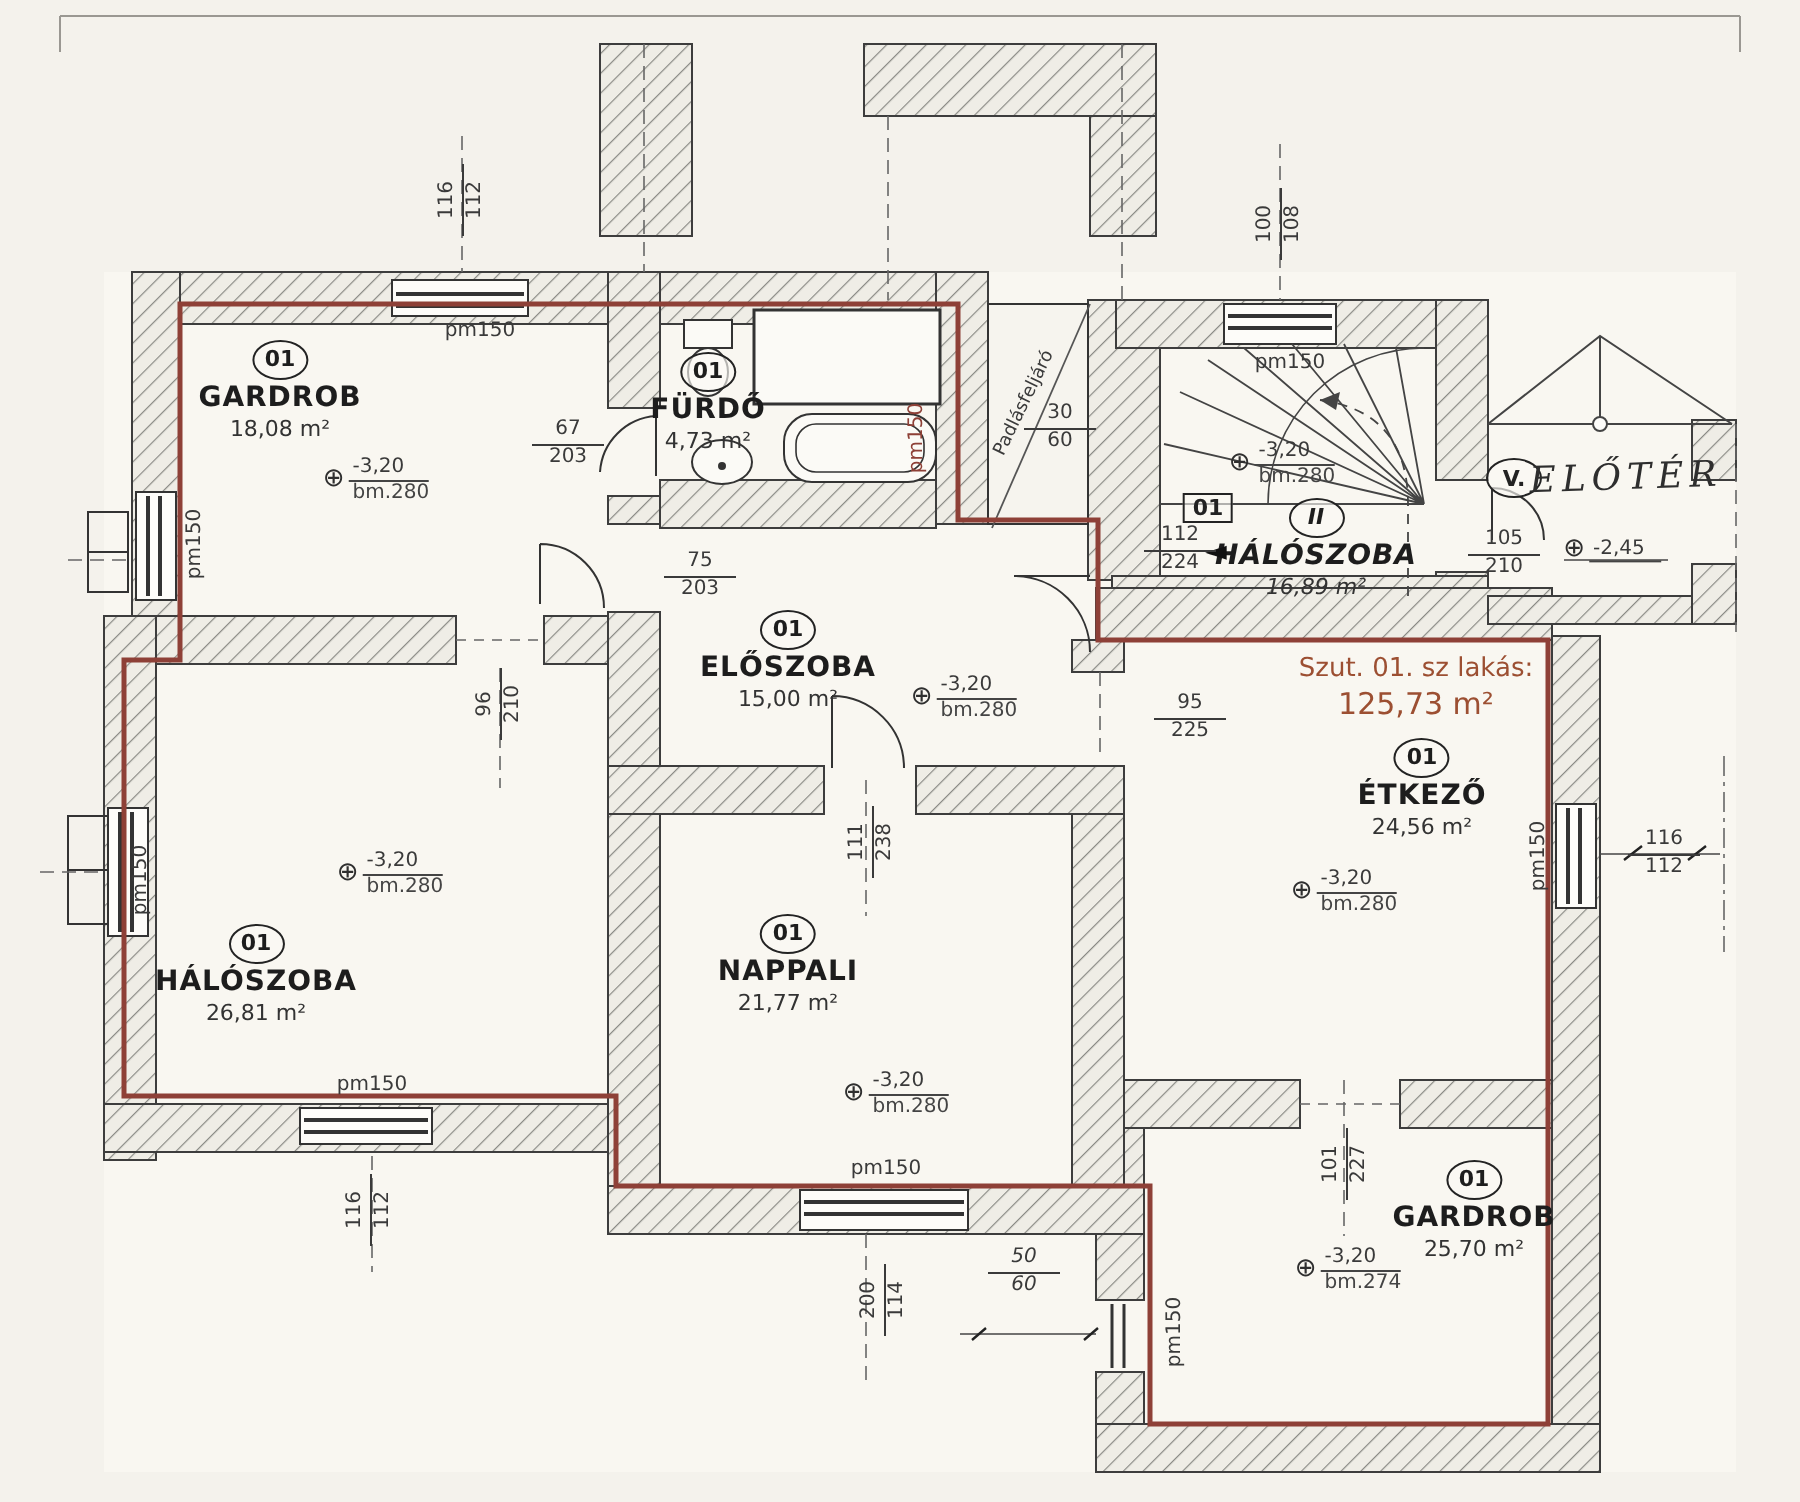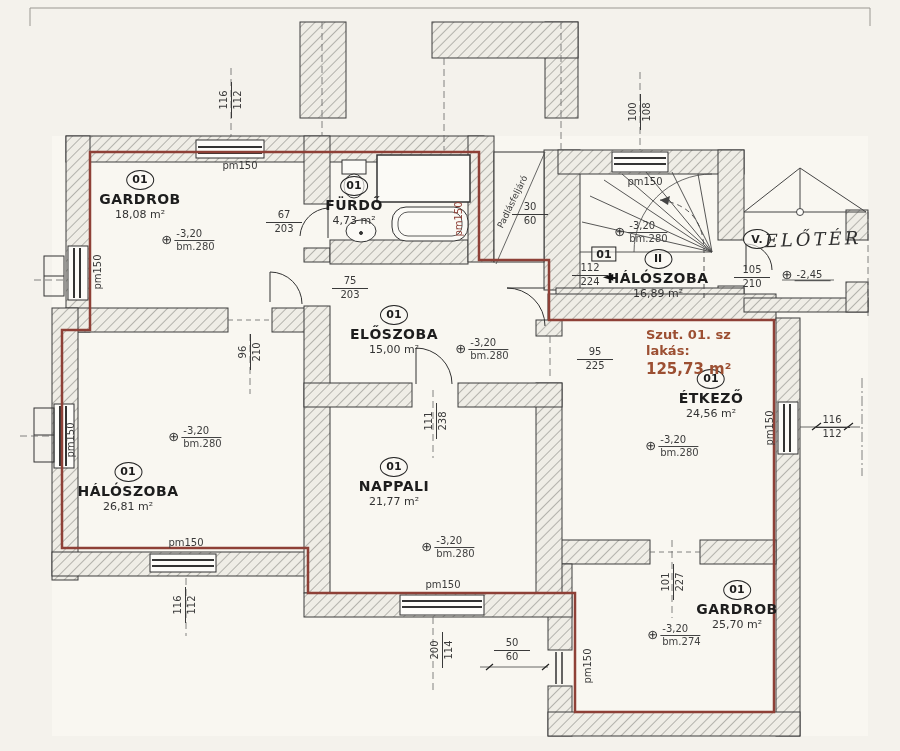--- a/index.html
+++ b/index.html
@@ -18,21 +18,21 @@
   .kl .b{padding-left:2px;color:#444;}
   .room{position:absolute;transform:translate(-50%,0);text-align:center;color:#1d1d1d;}
   .badge{display:inline-flex;align-items:center;justify-content:center;min-width:22px;height:18px;
          padding:0 2px;border:1.8px solid #232323;border-radius:50%;font-size:11px;font-weight:bold;
          background:rgba(250,249,244,.65);}
   .rname{font-weight:bold;font-size:14px;letter-spacing:.5px;margin-top:1px;}
   .rarea{font-size:11px;margin-top:1px;color:#333;}
   .sq{position:absolute;transform:translate(-50%,-50%);border:1.6px solid #232323;
       padding:0 4px;font-size:11px;font-weight:bold;background:rgba(250,249,244,.6);}
   .arrow{position:absolute;transform:translate(-50%,-50%);font-size:14px;color:#111;}
-  .apt{position:absolute;text-align:left;line-height:1.25;font-weight:bold;}
+  .apt{position:absolute;text-align:center;line-height:1.25;font-weight:normal;}
   .apt .l1{font-size:13px;}
   .apt .l2{font-size:15px;}
   .script{position:absolute;transform:translate(-50%,-50%) rotate(-2deg);
           font-family:"DejaVu Serif",serif;font-style:italic;font-size:18px;
           letter-spacing:3px;color:#2e2e2e;}
   .vbadge{position:absolute;transform:translate(-50%,-50%);}
 </style>
 </head>
 <body>
 
@@ -192,21 +192,21 @@
     <div class="rname">FÜRDŐ</div>
     <div class="rarea">4,73 m²</div>
   </div>
 
   <div class="room" style="left:394px;top:303px;">
     <span class="badge">01</span>
     <div class="rname">ELŐSZOBA</div>
     <div class="rarea">15,00 m²</div>
   </div>
 
-  <div class="room" style="left:658px;top:247px;">
+  <div class="room" style="left:658px;top:247px;font-style:italic;">
     <span class="badge">II</span>
     <div class="rname">HÁLÓSZOBA</div>
     <div class="rarea">16,89 m²</div>
   </div>
 
   <div class="room" style="left:711px;top:367px;">
     <span class="badge">01</span>
     <div class="rname">ÉTKEZŐ</div>
     <div class="rarea">24,56 m²</div>
   </div>
@@ -275,21 +275,21 @@
       <div class="lbl kf" style="left: 752px; top: 277px; transform: translate(-50%, -50%);">
         <span>105</span>
         <span class="bar"></span>
         <span>210</span>
       </div>
       <div class="lbl kf" style="left: 595px; top: 359px; transform: translate(-50%, -50%);">
         <span>95</span>
         <span class="bar"></span>
         <span>225</span>
       </div>
-      <div class="lbl kf" style="left: 512px; top: 650px; transform: translate(-50%, -50%);">
+      <div class="lbl kf" style="left: 512px; top: 636px; transform: translate(-50%, -50%); font-style: italic;">
         <span>50</span>
         <span class="bar"></span>
         <span>60</span>
       </div>
       <div class="lbl kf" style="left: 832px; top: 427px; transform: translate(-50%, -50%);">
         <span>116</span>
         <span class="bar"></span>
         <span>112</span>
       </div>
       <div class="lbl kv" style="left: 231px; top: 100px; transform: translate(-50%, -50%) rotate(-90deg);">

